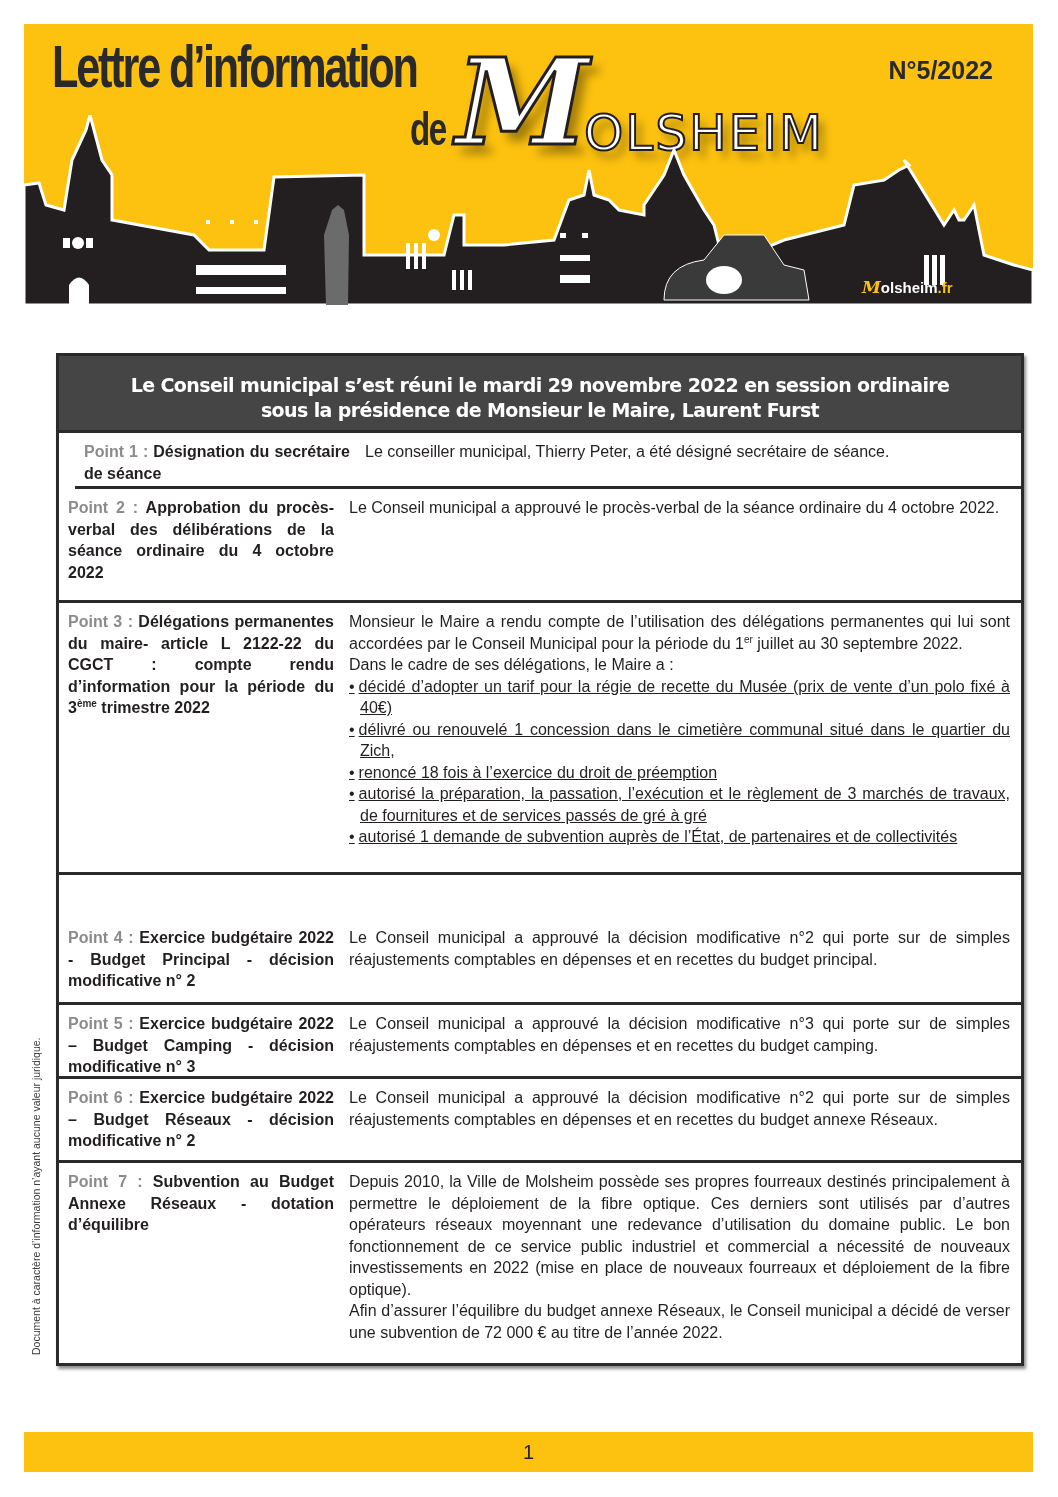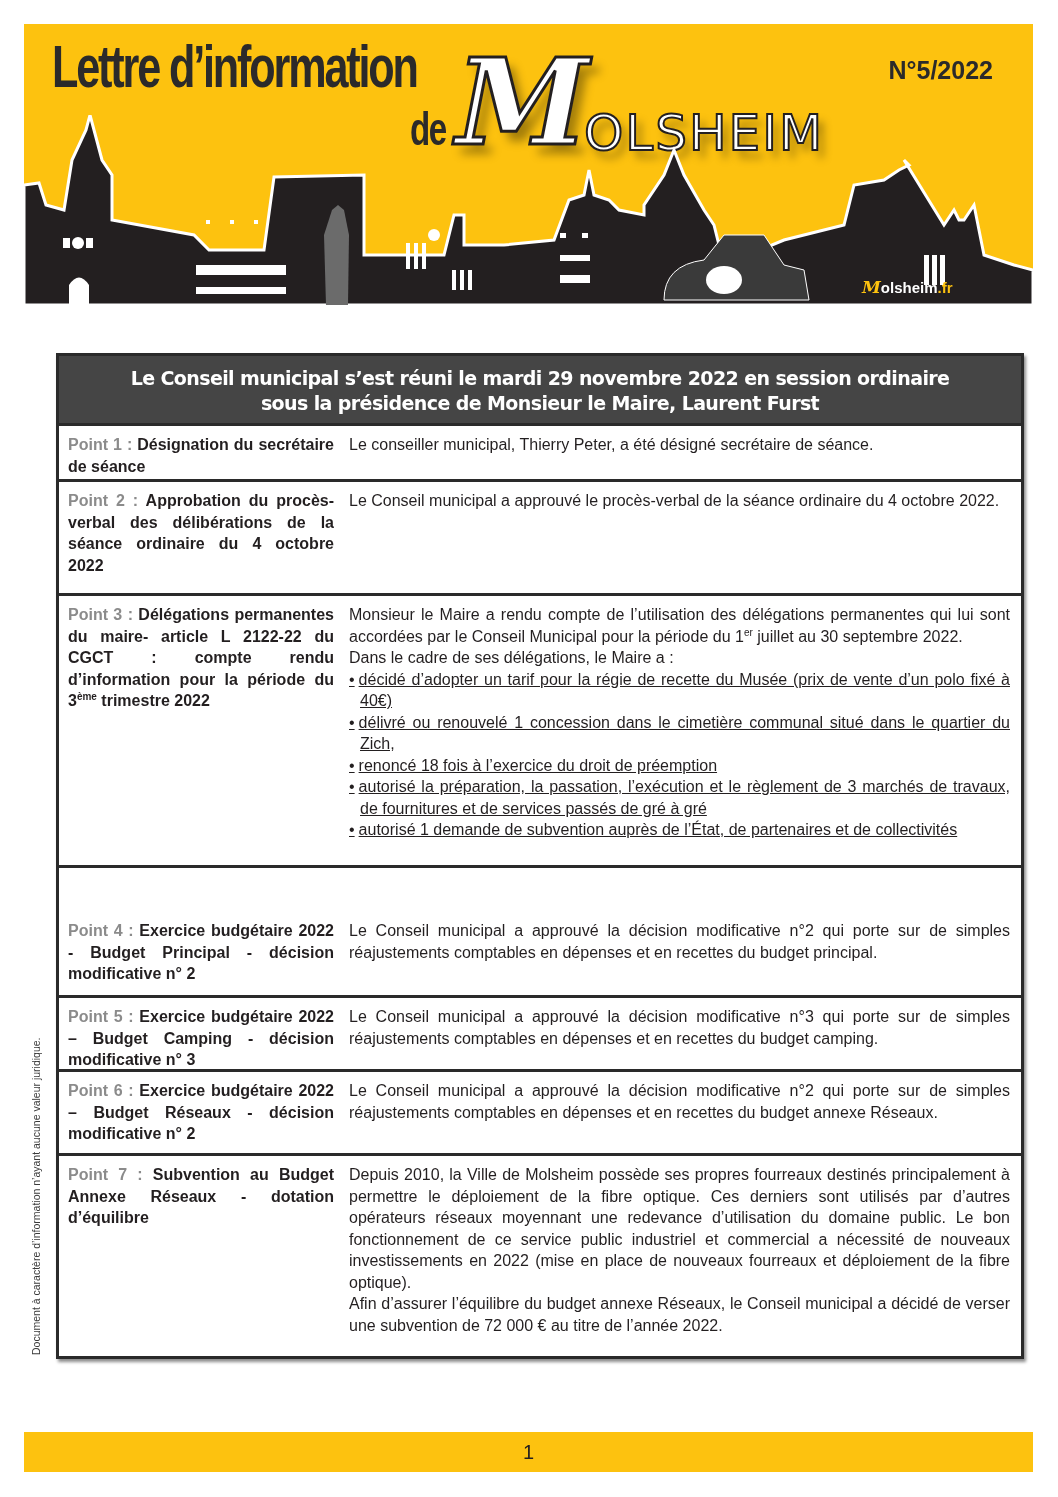--- a/index.html
+++ b/index.html
@@ -49,21 +49,21 @@
 
   
   .minutes {
     position: absolute; left: 56px; top: 353px; width: 968px;
     border: 3px solid #2a2a2a; box-shadow: 2px 3px 3px rgba(0,0,0,0.45);
     background: #ffffff;
   }
   .minutes-head {
     background: #454545; color: #ffffff; text-align: center;
     font-family: "DejaVu Sans", sans-serif; font-weight: bold;
-    font-size: 19px; line-height: 25px; padding: 10px 10px 7px;
+    font-size: 19px; line-height: 25px; padding: 17px 10px 7px;
     letter-spacing: -0.6px;
     border-bottom: 3px solid #2a2a2a;
   }
   .row {
     display: flex; border-bottom: 3px solid #2a2a2a;
     font-size: 16px; line-height: 21.5px;
   }
   .row:last-child { border-bottom: none; }
   .col-left {
     width: 275px; padding: 8px 0 5px 9px; text-align: justify;
@@ -140,21 +140,21 @@
 
   <div class="site-logo"><span class="m">M</span><span>olsheim</span><span class="tld">.fr</span></div>
 </header>
 
 <section class="minutes">
   <div class="minutes-head">
     <div>Le Conseil municipal s’est réuni le mardi 29 novembre 2022 en session ordinaire</div>
     <div>sous la présidence de Monsieur le Maire, Laurent Furst</div>
   </div>
 
-  <div class="row" style="height:56px;">
+  <div class="row" style="height:56px;margin-left:16px;">
     <div class="col-left"><span class="lbl">Point 1 :</span> <span>Désignation du secrétaire de séance</span></div>
     <div class="col-right">
         <p>Le conseiller municipal, Thierry Peter, a été désigné secrétaire de séance.</p>
       </div>
   </div>
 
   <div class="row" style="height:114px;">
     <div class="col-left"><span class="lbl">Point 2 :</span> <span>Approbation du procès-verbal des délibérations de la séance ordinaire du 4 octobre 2022</span></div>
     <div class="col-right">
         <p>Le Conseil municipal a approuvé le procès-verbal de la séance ordinaire du 4 octobre 2022.</p>

